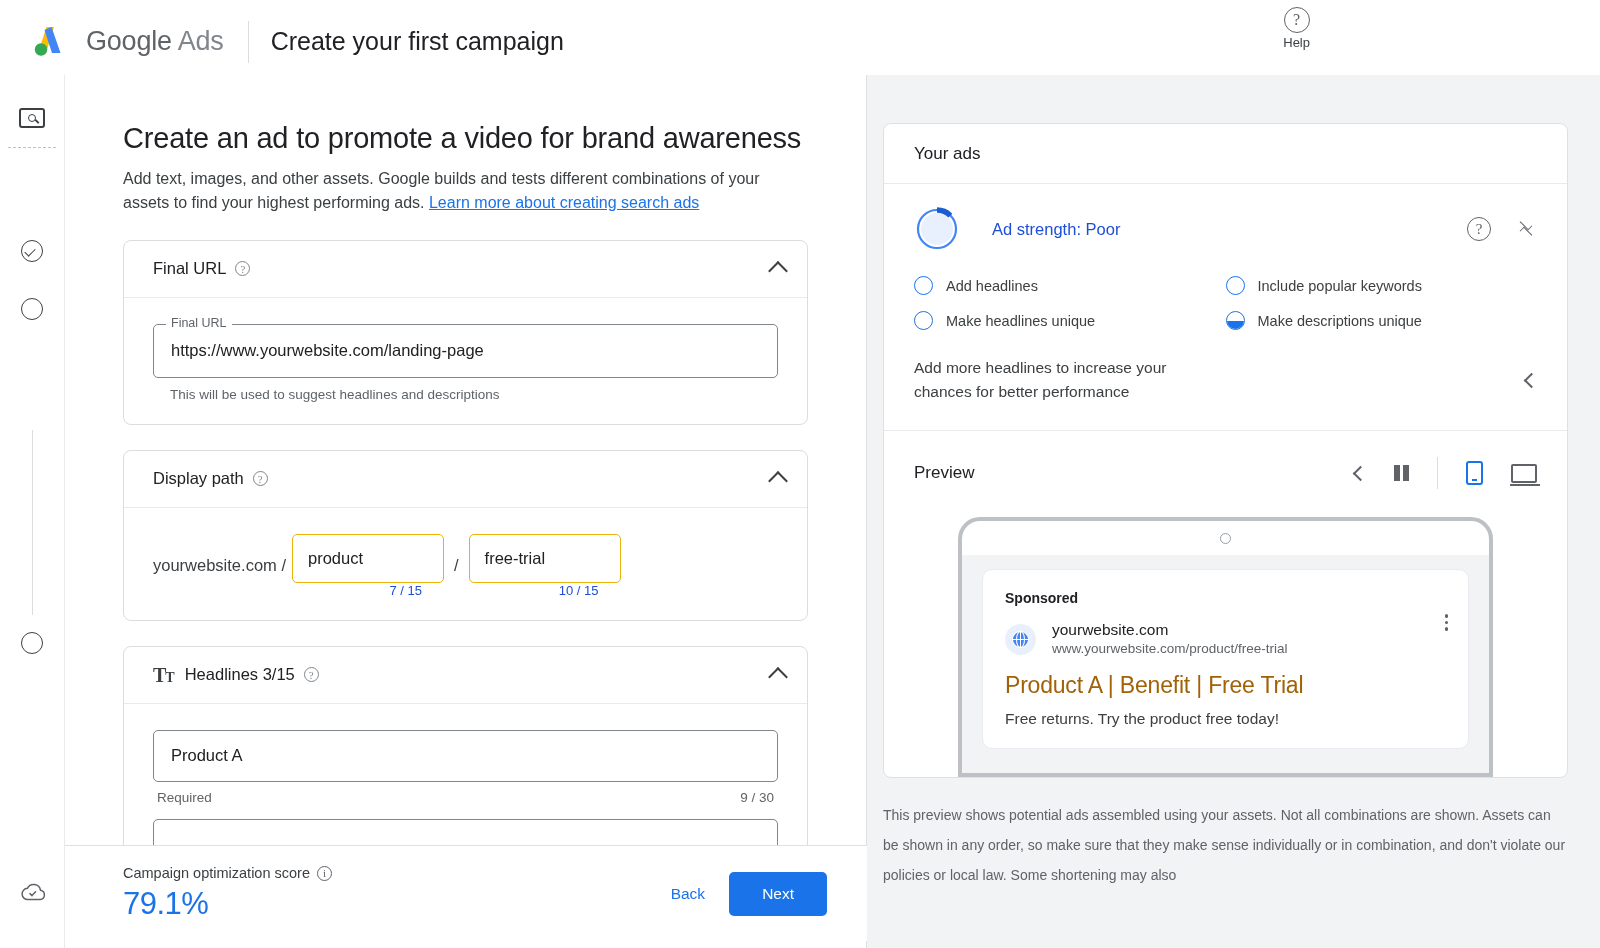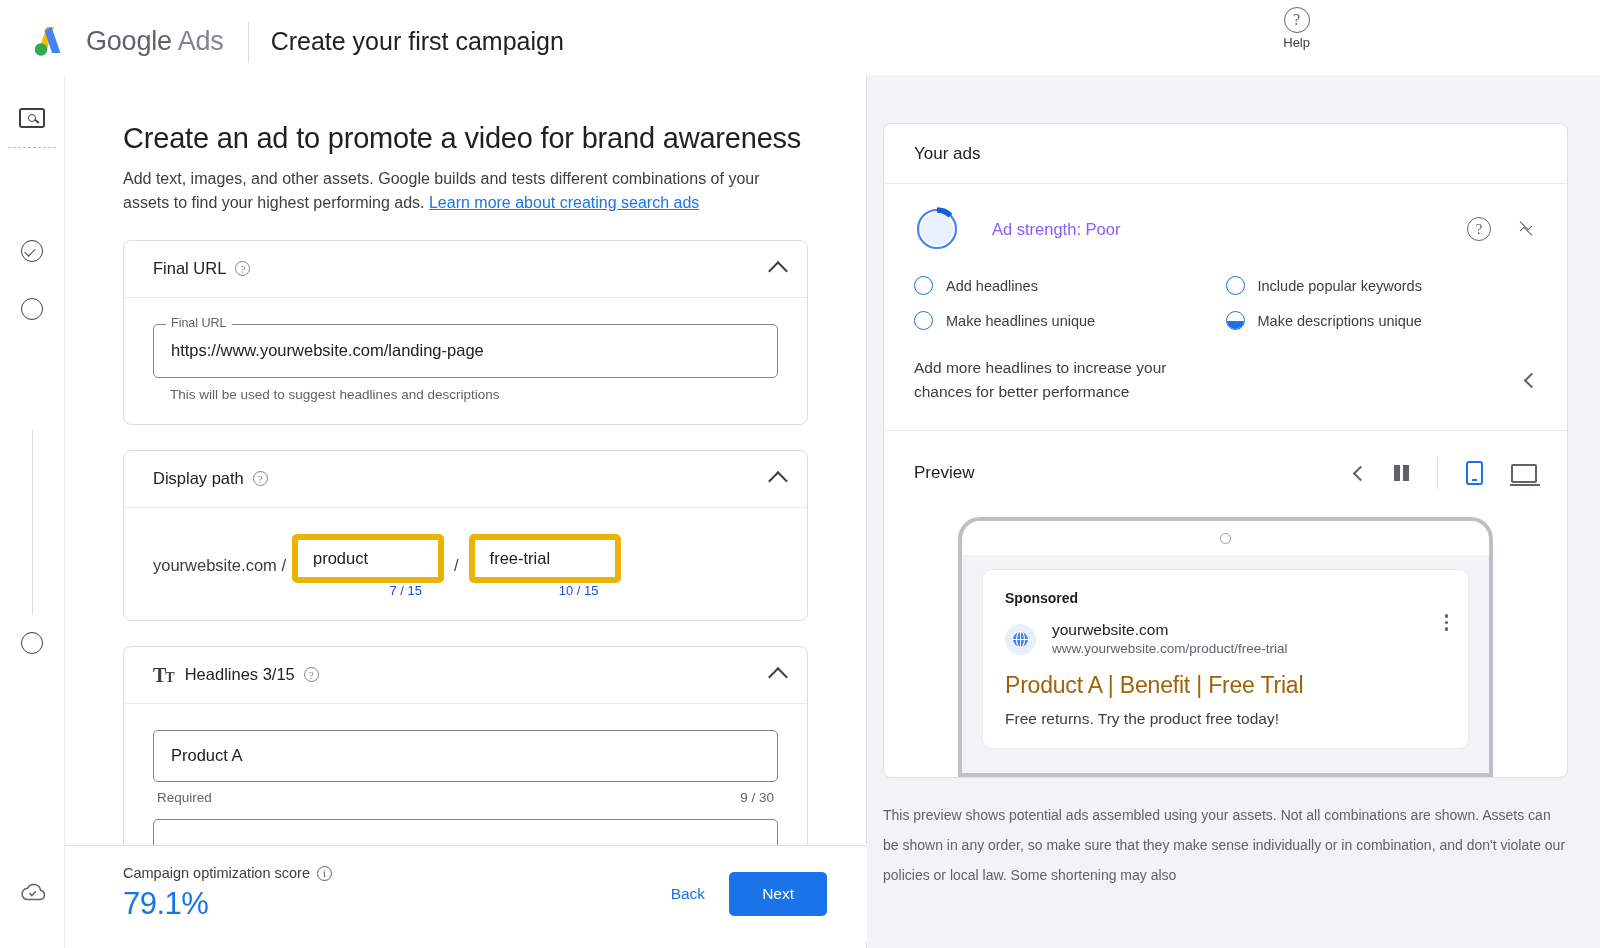--- a/index.html
+++ b/index.html
@@ -135,21 +135,21 @@
     font-size: 12.5px; color: #5f6368;
   }
   .tf-hint { margin-top: 9px; padding-left: 17px; font-size: 13.5px; color: #5f6368; }
 
   
   .path-row { display: flex; align-items: center; gap: 0; }
   .path-domain { font-size: 16.5px; color: #3c4043; margin-right: 6px; }
   .path-slash { font-size: 16.5px; color: #3c4043; margin: 0 10px; }
   .path-field { display: flex; flex-direction: column; align-items: flex-end; }
   .path-input {
-    width: 152px; height: 49px; border: 6px solid #eab308; border-radius: 5px;
+    width: 152px; height: 49px; border: 1px solid #eab308; border-radius: 5px;
     display: flex; align-items: center; padding: 4px 15px; font-size: 16.5px;
     color: #202124;
   }
   .path-count { font-size: 13px; color: #1d4ed8; padding-right: 22px; }
 
   
   .tt-icon {
     font-family: "Liberation Serif", serif; font-weight: 700; color: #3c4043;
     font-size: 20px; line-height: 1; letter-spacing: -1px; margin-right: 2px;
   }
@@ -199,21 +199,21 @@
     margin: 48px 32px 0 16px; background: #fff; border-radius: 8px;
     border: 1px solid #e0e0e0;
   }
   .panel-head {
     height: 60px; display: flex; align-items: center; padding: 0 30px;
     border-bottom: 1px solid #e8eaed; font-size: 17px; color: #202124;
   }
   .strength-row { display: flex; align-items: center; padding: 22px 30px 8px 30px; }
   .donut { width: 46px; height: 46px; position: relative; }
   .donut svg { display: block; }
-  .strength-text { margin-left: 32px; font-size: 16.5px; color: #8b5cf6; }
+  .strength-text { margin-left: 32px; font-size: 16.5px; color: #1d4ed8; }
   .strength-icons { margin-left: auto; display: flex; align-items: center; gap: 26px; }
   .collapse-ic {
     width: 20px; height: 22px; position: relative; cursor: pointer;
   }
   .collapse-ic span {
     position: absolute; left: 3px; width: 12px; height: 6px;
     border: solid #5f6368; border-width: 0 1.8px 1.8px 0;
   }
   .collapse-ic .c-dn { top: 3px; transform: rotate(45deg); }
   .collapse-ic .c-up { top: 12px; transform: rotate(-135deg); }

